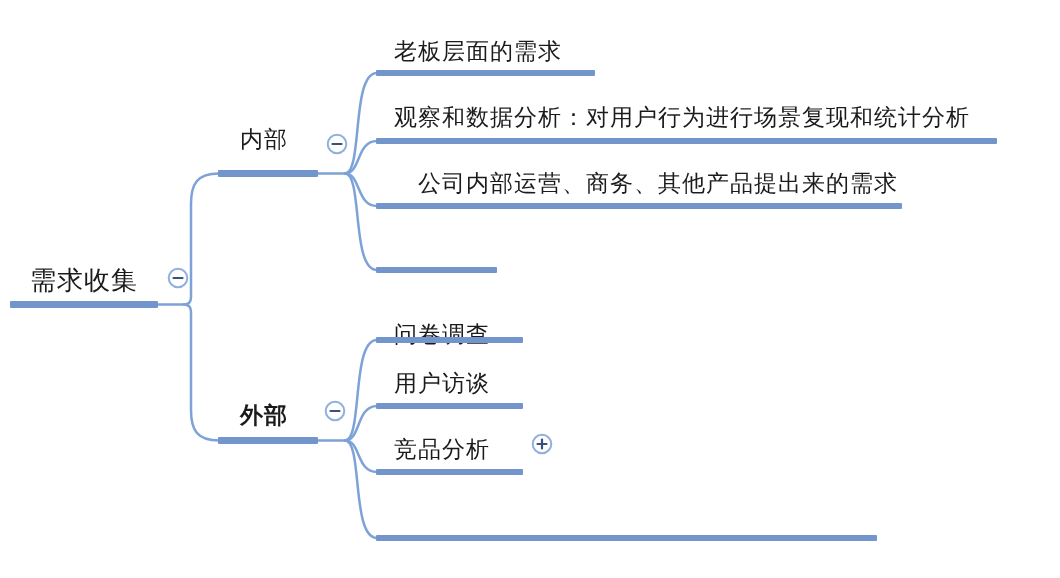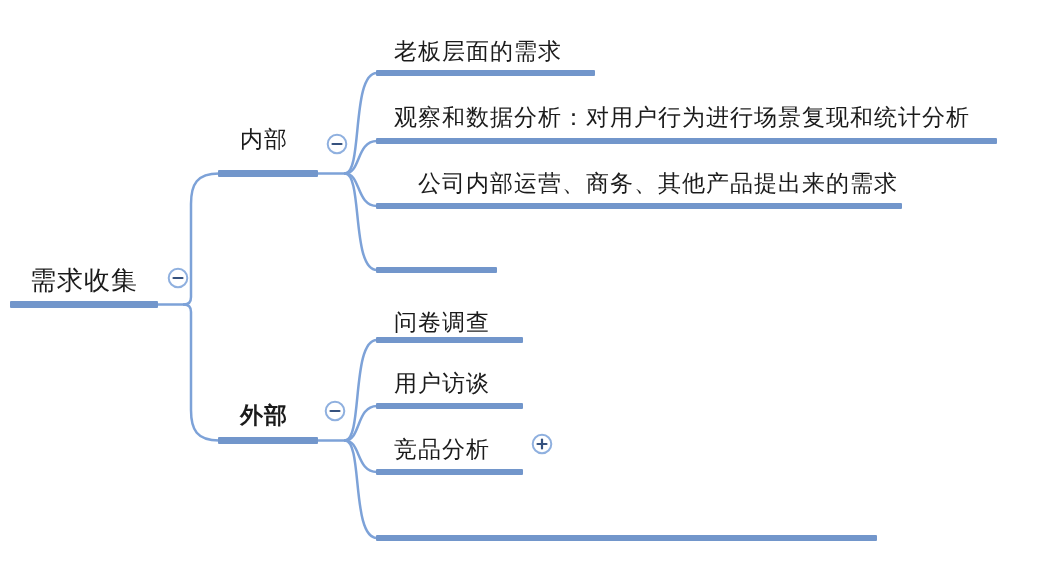--- a/index.html
+++ b/index.html
@@ -92,21 +92,21 @@
 
   <div class="branch-bar" style="left:376px; top:267px; width:121px;"></div>
 
   <div class="topic" style="left:240px; top:400px;font-weight:bold;">外部</div>
   <div class="branch-bar main" style="left:218px; top:437px; width:100px;"></div>
   <svg class="node-toggle" style="left:324px; top:400px;" viewBox="0 0 22 22">
     <circle cx="11" cy="11" r="9.3" fill="#ffffff" stroke="#8fb0df" stroke-width="2"></circle>
     <line x1="6.5" y1="11" x2="15.5" y2="11" stroke="#35517e" stroke-width="2.2" stroke-linecap="round"></line>
   </svg>
 
-  <div class="topic" style="left:394px; top:307px;">问卷调查</div>
+  <div class="topic" style="left:394px; top:319px;">问卷调查</div>
   <div class="branch-bar" style="left:376px; top:337px; width:147px;"></div>
 
   <div class="topic" style="left:394px; top:369px;font-family:Liberation Serif, serif;">用户访谈</div>
   <div class="branch-bar" style="left:376px; top:403px; width:147px;"></div>
 
   <div class="topic" style="left:394px; top:434px;">竞品分析</div>
   <div class="branch-bar" style="left:376px; top:469px; width:147px;"></div>
   <svg class="node-toggle" style="left:531px; top:433px;" viewBox="0 0 22 22">
     <circle cx="11" cy="11" r="9.3" fill="#ffffff" stroke="#8fb0df" stroke-width="2"></circle>
     <line x1="6.5" y1="11" x2="15.5" y2="11" stroke="#35517e" stroke-width="2.2" stroke-linecap="round"></line>

